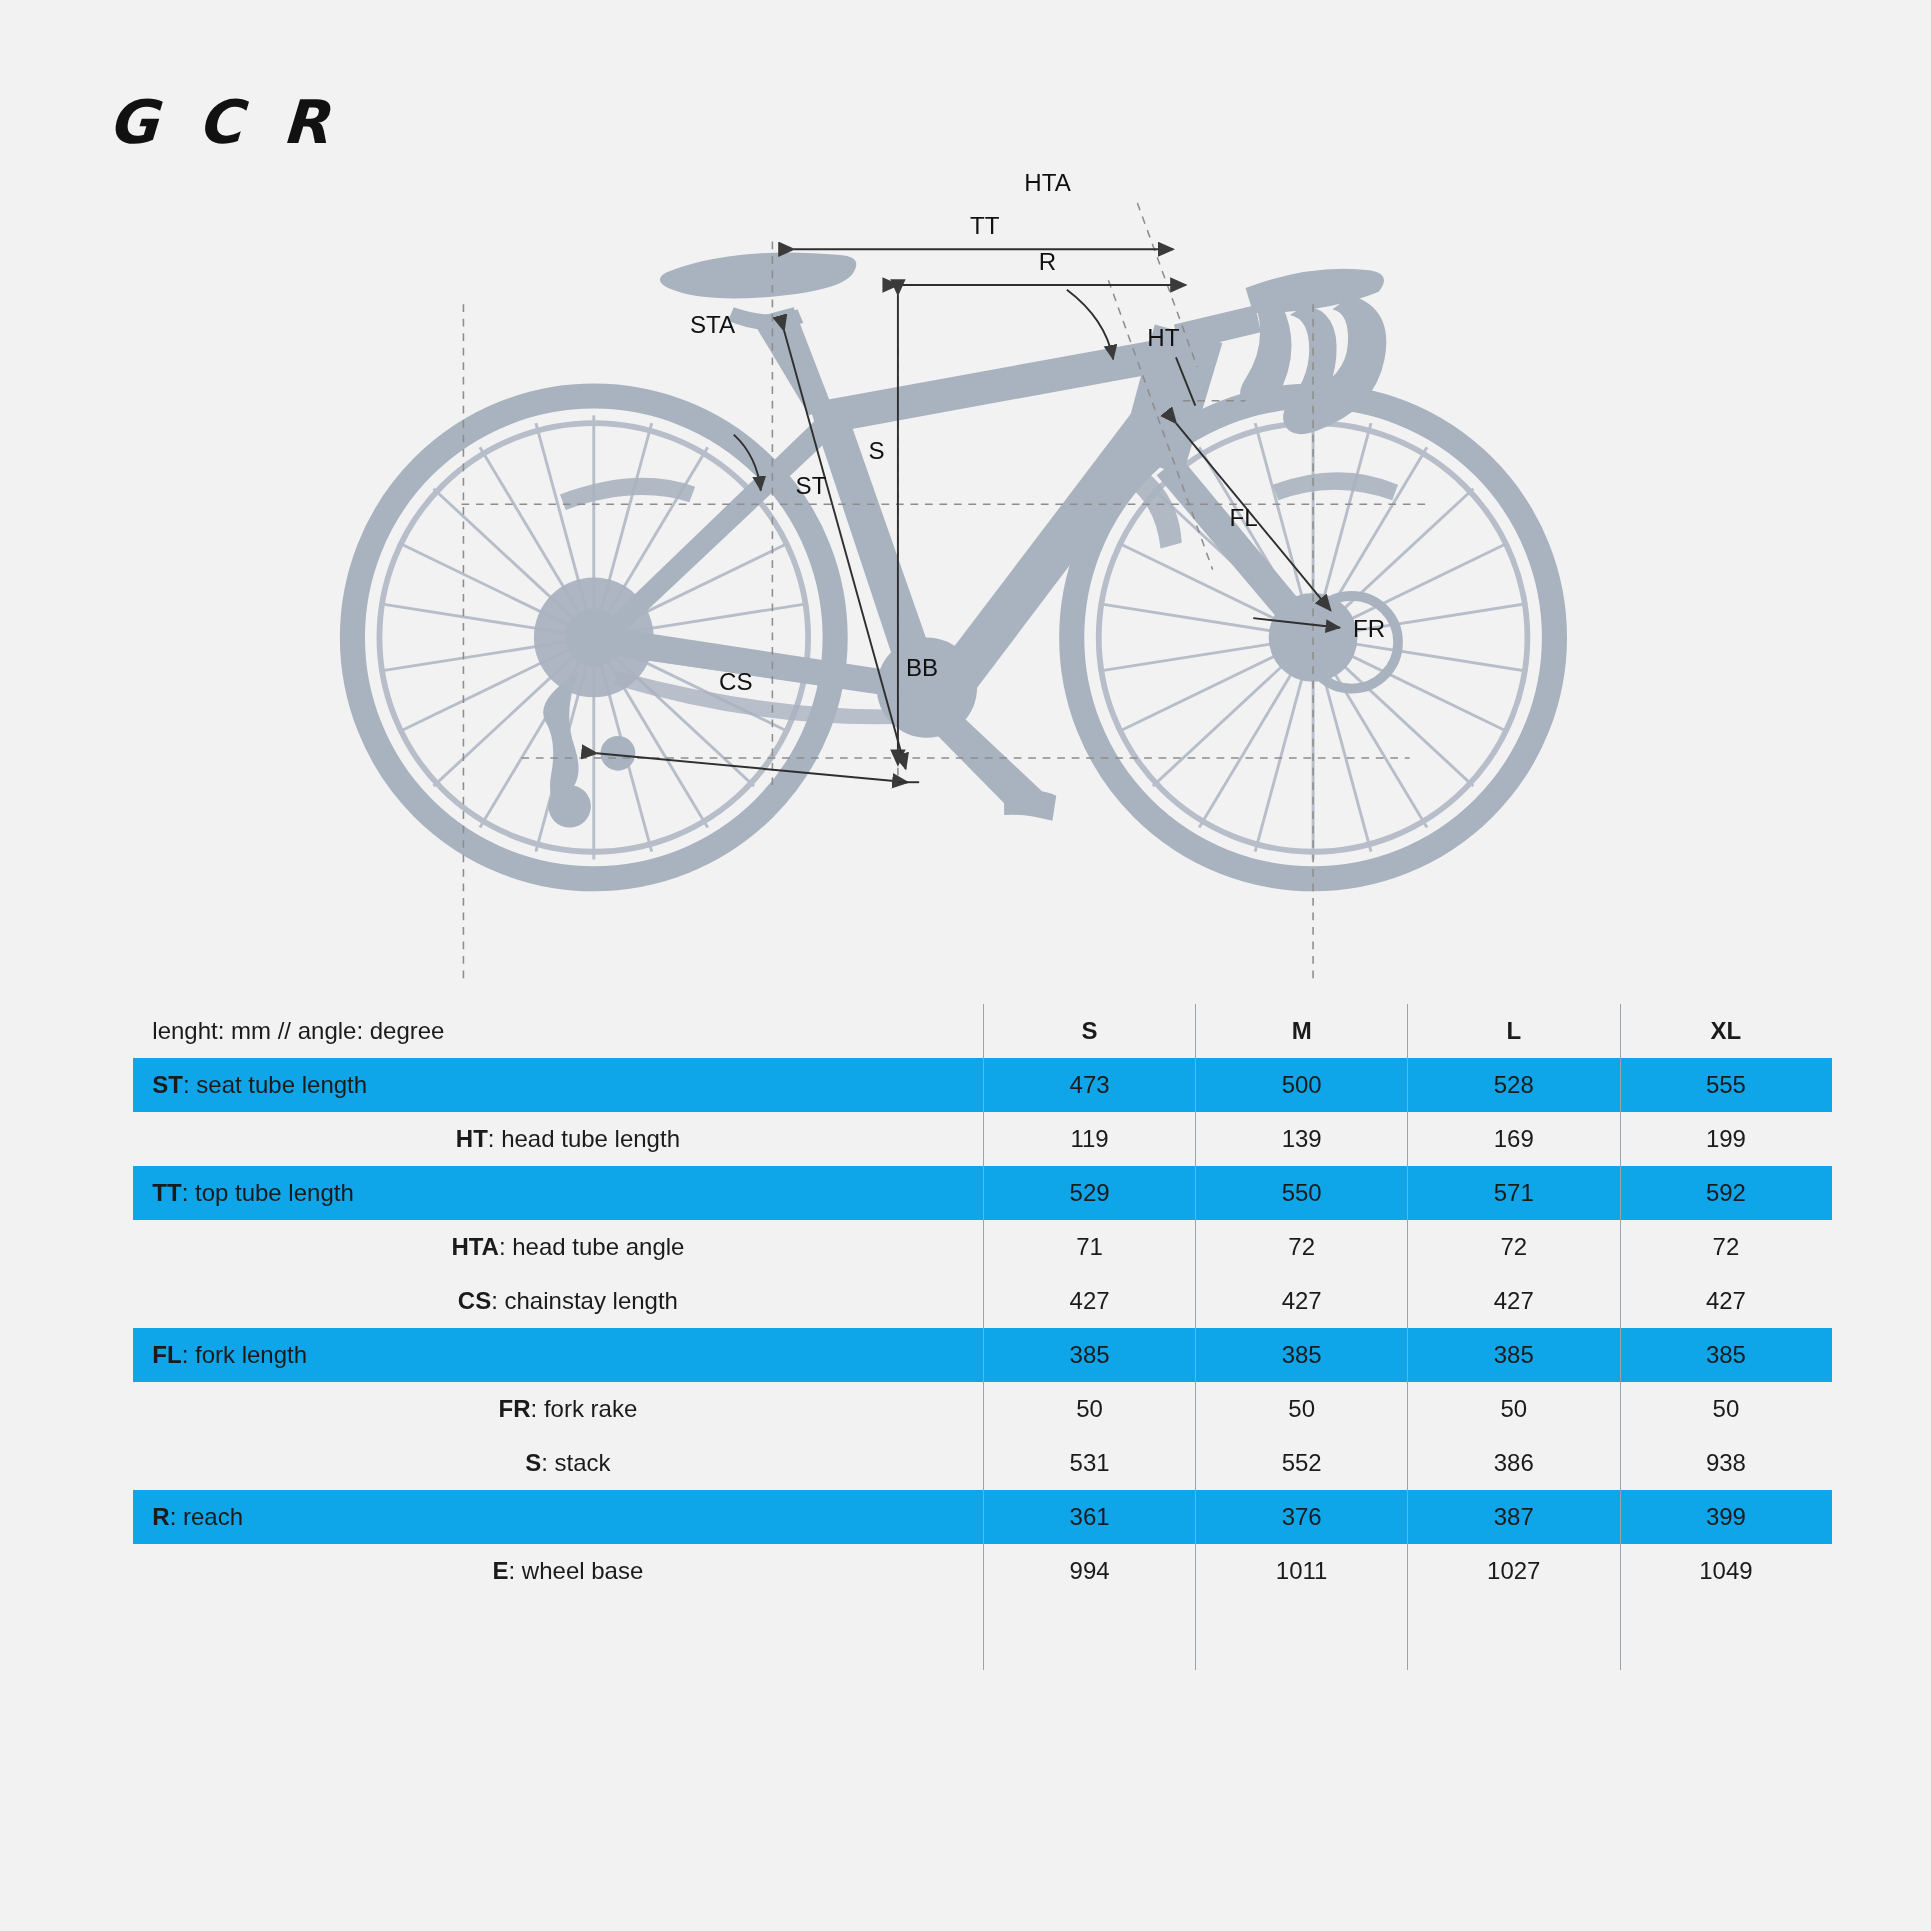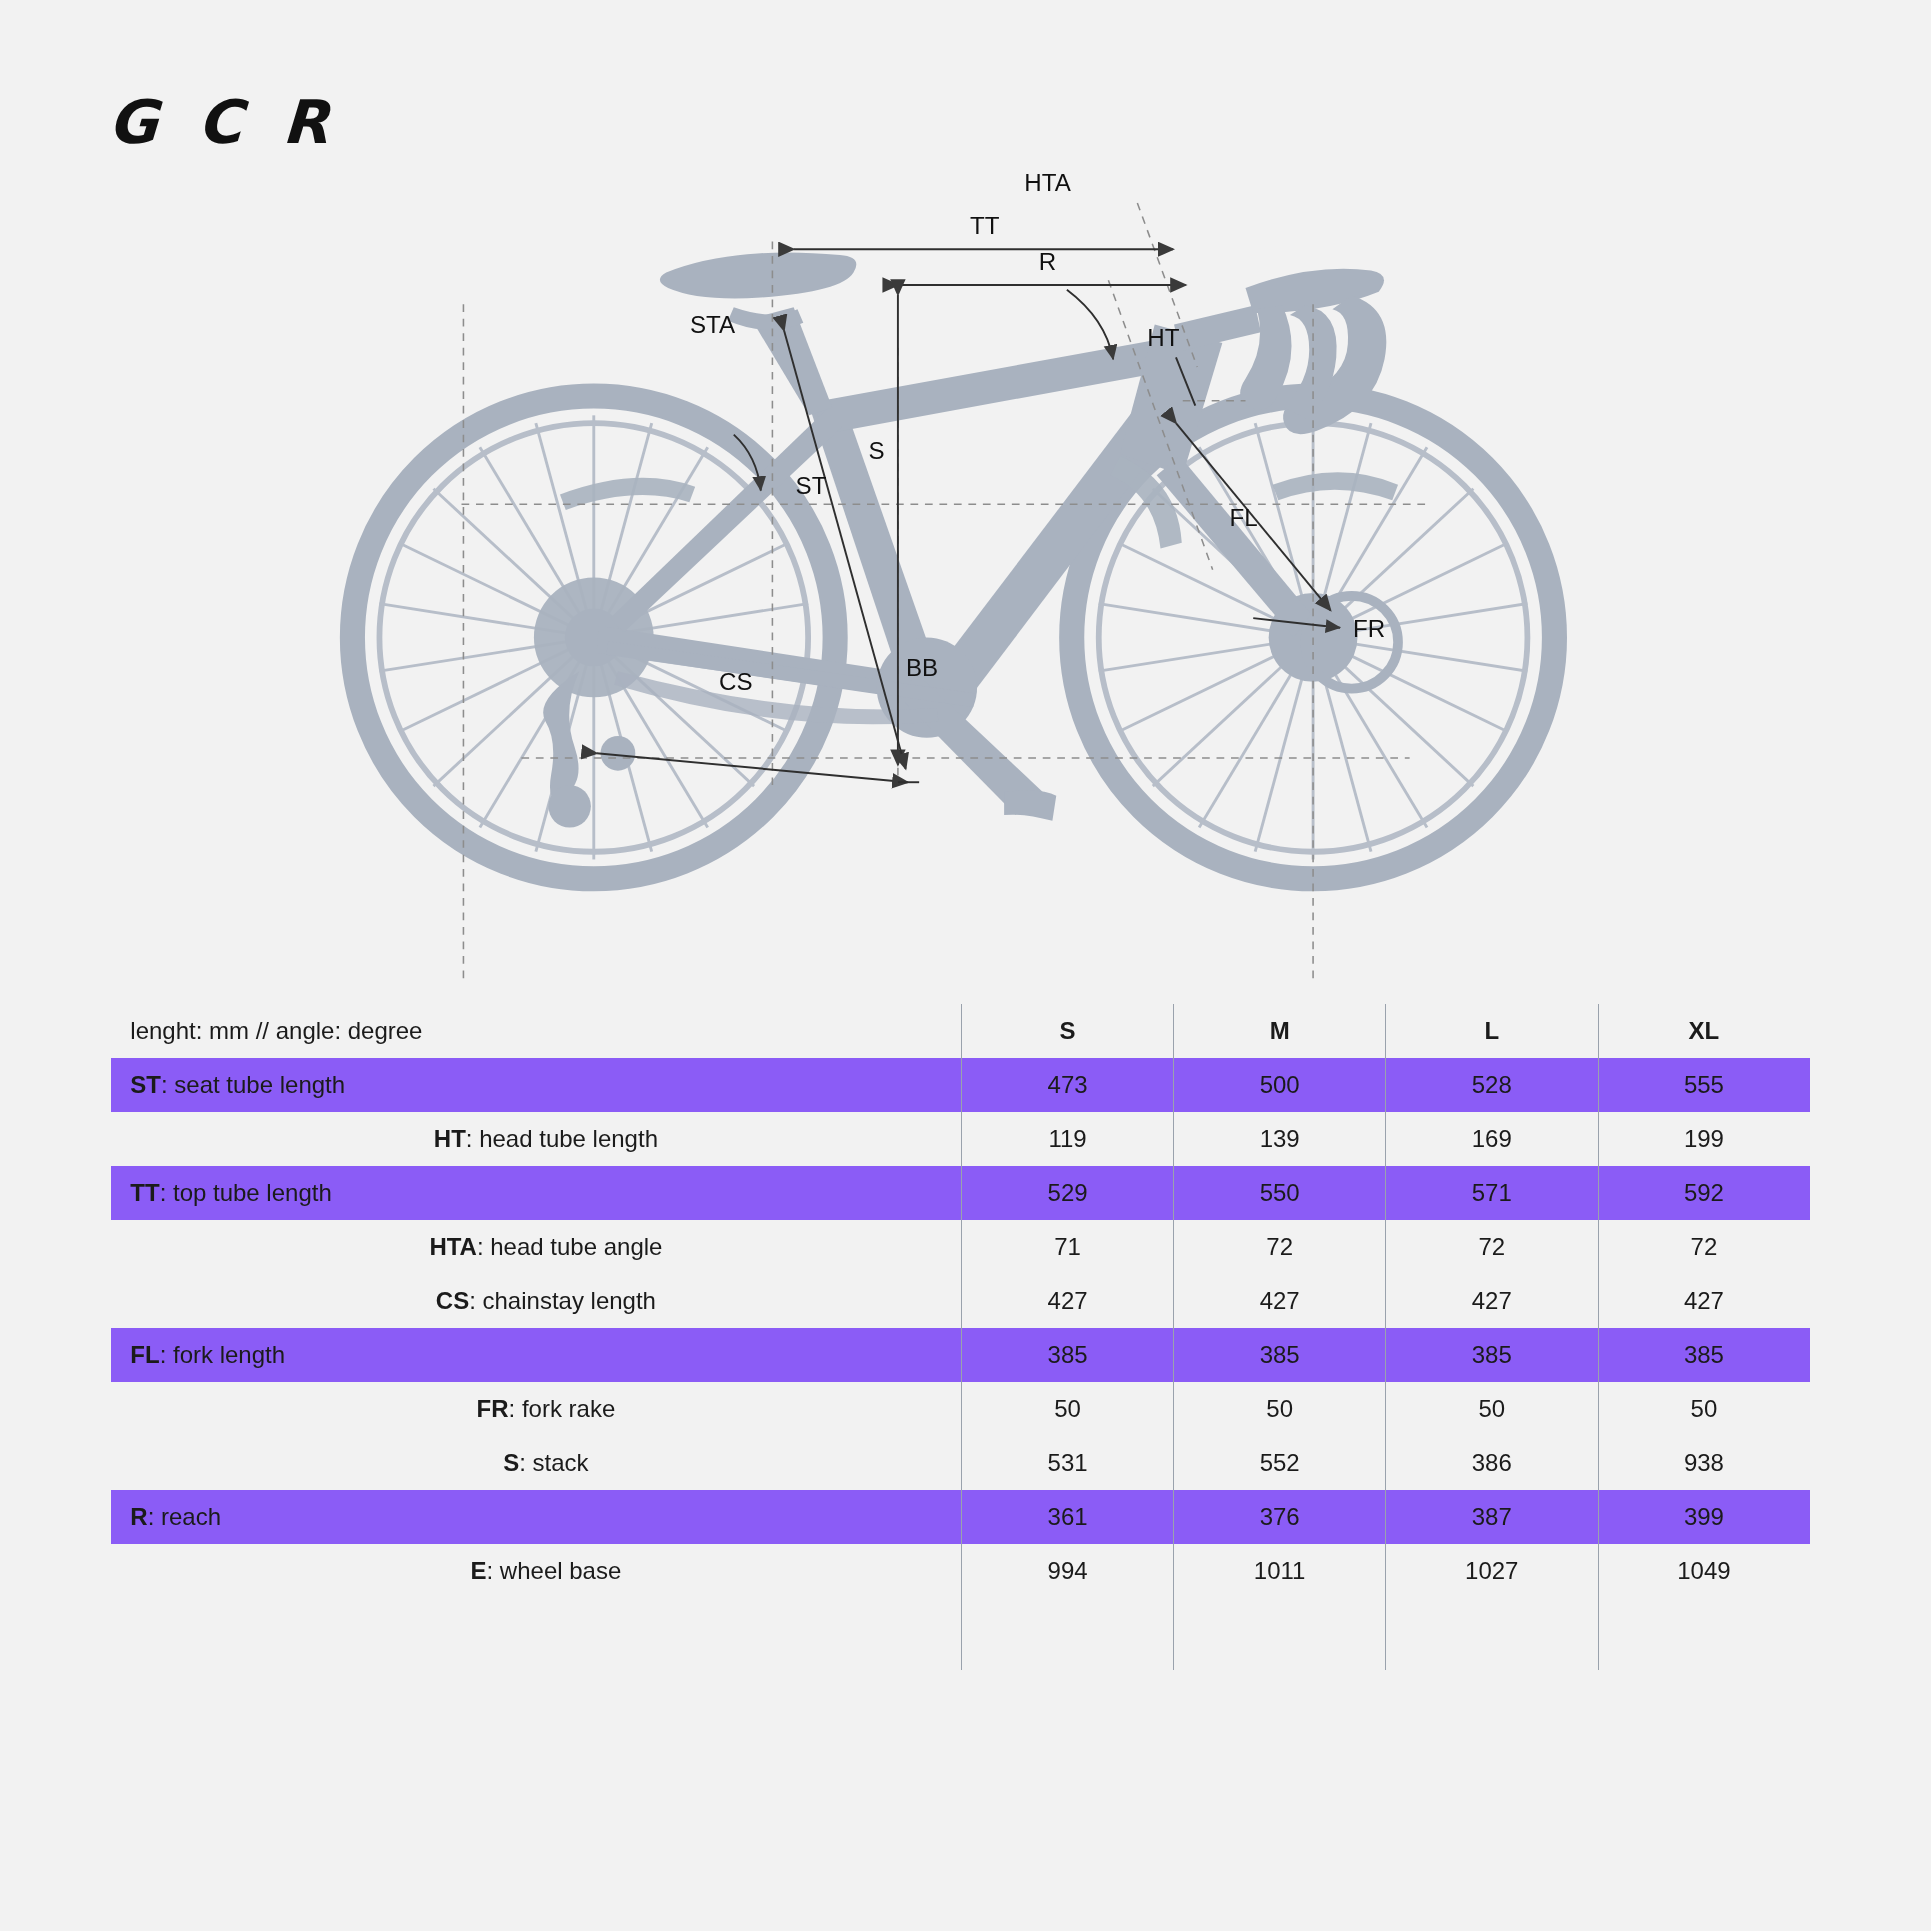--- a/index.html
+++ b/index.html
@@ -41,21 +41,21 @@
     left: 0;
     top: 116px;
     width: 1931px;
     height: 869px;
   }
   .diagram svg { display: block; }
 
   
   .table-wrap {
     position: absolute;
-    left: 111px;
+    left: 133px;
     top: 1004px;
     width: 1699px;
   }
   table.geo {
     border-collapse: collapse;
     width: 1699px;
     table-layout: fixed;
   }
   table.geo col.label { width: 850px; }
   table.geo col.size  { width: 212px; }
@@ -68,21 +68,21 @@
     vertical-align: middle;
   }
   .lbl-cell {
     text-align: left;
     padding-left: 19.3px !important;
     font-weight: 400;
   }
   .lbl-cell .code { font-weight: 700; }
   .num-cell { text-align: center; }
 
-  tr.shaded td, tr.shaded th { background: #8b5cf6; }
+  tr.shaded td, tr.shaded th { background: #0ea5e9; }
   tr.plain td, tr.plain th { background: transparent; text-align: center; }
 
   thead th {
     font-size: 26px;
     font-weight: 700;
     background: transparent;
     height: 83px;
   }
   thead th.hdr-label {
     font-weight: 400;

